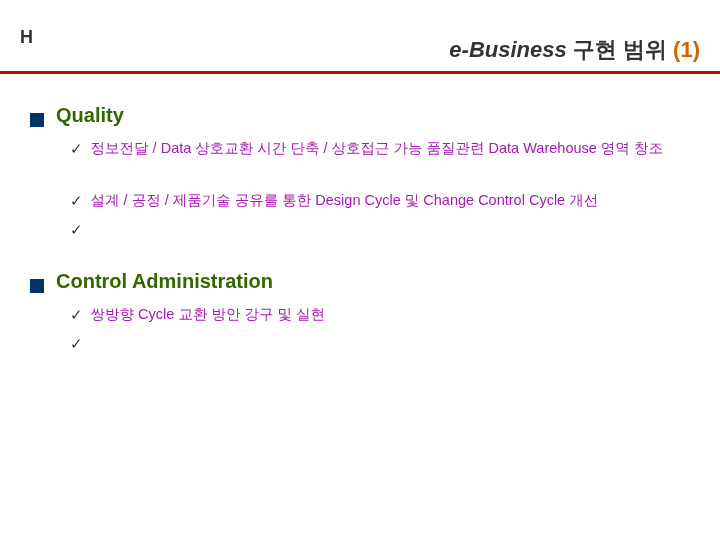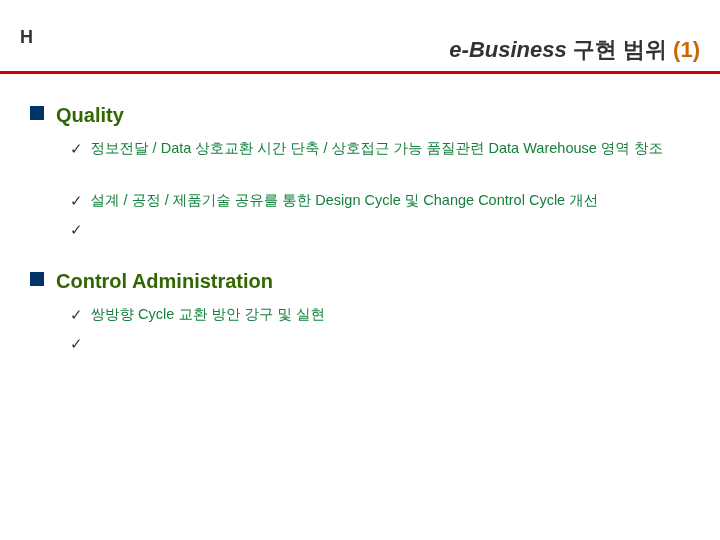--- a/index.html
+++ b/index.html
@@ -72,21 +72,21 @@
       padding: 30px 30px 20px 30px;
     }
 
     
     .section {
       margin-bottom: 28px;
     }
 
     .section-header {
       display: flex;
-      align-items: flex-start;
+      align-items: flex-end;
       margin-bottom: 10px;
     }
 
     .bullet-square {
       width: 14px;
       height: 14px;
       background: #003366;
       margin-right: 12px;
       flex-shrink: 0;
       margin-top: 2px;
@@ -116,21 +116,21 @@
       color: #333;
       margin-right: 8px;
       flex-shrink: 0;
       font-size: 15px;
       margin-top: 1px;
     }
 
     .item-text {
       font-size: 14.5px;
       line-height: 1.55;
-      color: #15803d;
+      color: #a21caf;
     }
   </style>
 </head>
 <body>
 
 <div class="page">
 
   <div class="header">
     <div class="header-logo">H</div>
     <div class="header-title">

